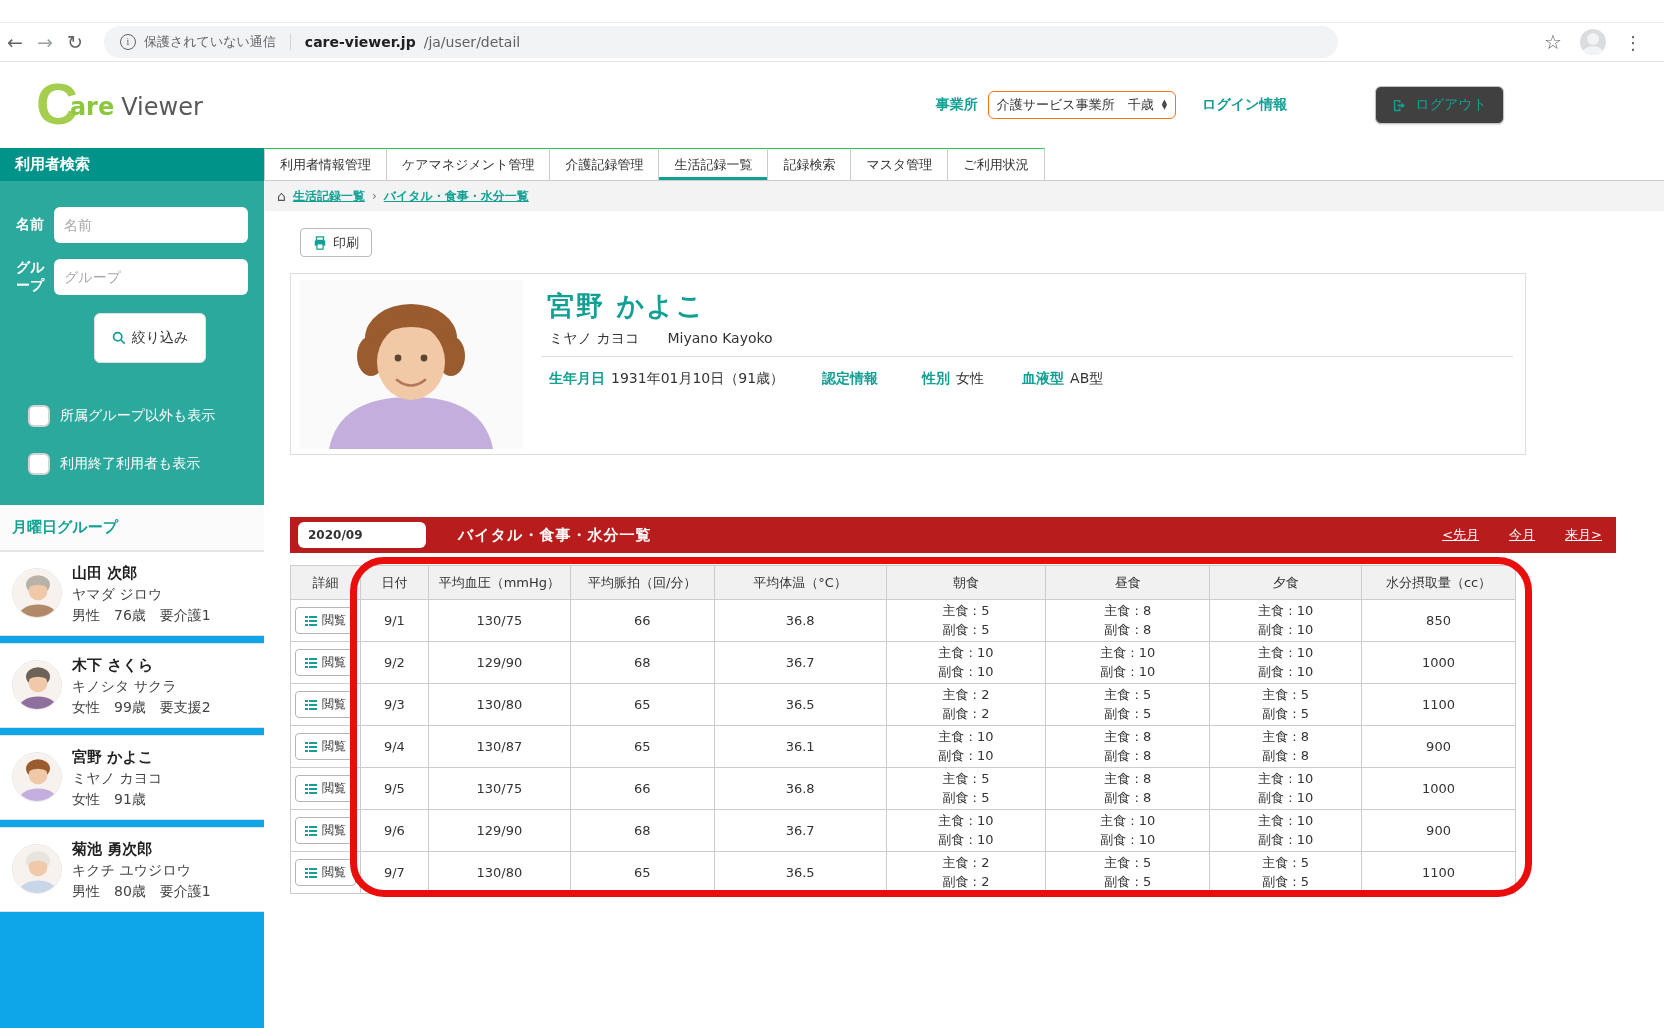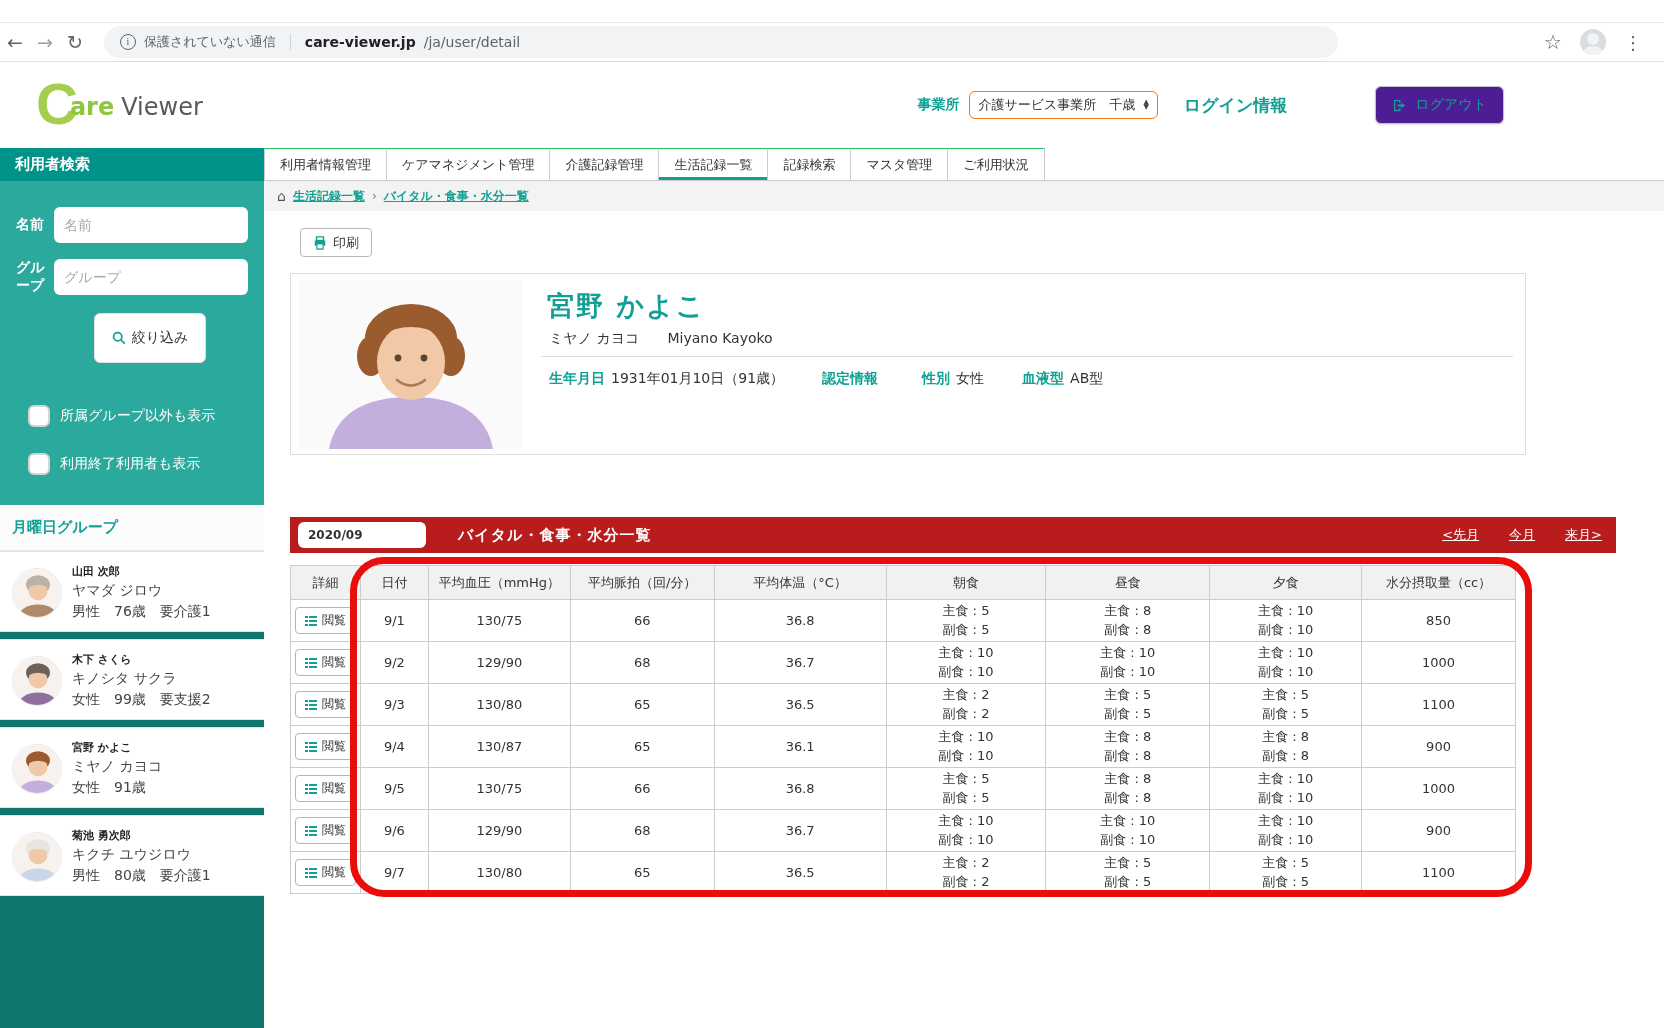--- a/index.html
+++ b/index.html
@@ -29,40 +29,40 @@
   
   .appheader { position:absolute; left:0; top:62px; width:1664px; height:86px; background:#fff; }
   .logo { position:absolute; left:36px; top:14px; display:flex; align-items:center; cursor:pointer; }
   .logo-c { font-size:58px; font-weight:bold; color:#a5ce4f; line-height:56px; font-family:"Liberation Sans",sans-serif; }
   .logo-are { font-size:24px; font-weight:bold; color:#8dc63f; margin-left:-8px; margin-top:6px; }
   .logo-viewer { font-size:24px; color:#58595b; margin-left:7px; margin-top:6px; }
   .hdr-right { position:absolute; right:0; top:0; height:86px; display:flex; align-items:center; }
   .office-label { color:#13a094; font-weight:bold; font-size:14px; }
   .office-select { margin-left:10px; height:28px; border:1px solid #f97316; border-radius:6px; background:#fff; display:flex; align-items:center; padding:0 8px; font-size:13px; color:#333; gap:8px; cursor:pointer; }
   .sel-arrows { display:flex; flex-direction:column; line-height:5px; font-size:7px; color:#444; }
-  .logininfo { color:#13a094; font-weight:bold; font-size:17px; margin-left:26px; text-decoration:none; cursor:pointer; }
-  .logout-btn { margin-left:88px; margin-right:160px; height:38px; padding:0 16px; background:#4c1d95; border:1px solid #c3c3c3; border-radius:6px; box-shadow:0 1px 2px rgba(0,0,0,.12); display:flex; align-items:center; gap:8px; color:#13a094; font-size:14px; cursor:pointer; }
+  .logininfo { color:#13a094; font-weight:bold; font-size:14px; margin-left:26px; text-decoration:none; cursor:pointer; }
+  .logout-btn { margin-left:88px; margin-right:160px; height:38px; padding:0 16px; background:#404040; border:1px solid #c3c3c3; border-radius:6px; box-shadow:0 1px 2px rgba(0,0,0,.12); display:flex; align-items:center; gap:8px; color:#13a094; font-size:14px; cursor:pointer; }
 
   
-  .sidebar { position:absolute; left:0; top:148px; width:264px; height:880px; background:#0f766e; }
+  .sidebar { position:absolute; left:0; top:148px; width:264px; height:880px; background:#0ea5e9; }
   .sb-header { height:33px; background:#00938a; color:#fff; font-weight:bold; font-size:15px; line-height:33px; padding-left:15px; }
   .sb-panel { background:#2ca99d; padding:10px 16px 30px 16px; }
   .sb-row { display:flex; align-items:center; margin-top:16px; }
   .sb-label { width:68px; color:#fff; font-weight:bold; font-size:14px; }
   .sb-input { flex:1; height:36px; border:none; border-radius:6px; padding:0 10px; font-size:14px; color:#333; outline:none; font-family:inherit; }
   .sb-input::placeholder { color:#a9a9a9; }
   .filter-btn { margin:18px 0 0 78px; width:112px; height:50px; background:#fff; border:1px solid #e0e0e0; border-radius:6px; display:flex; align-items:center; justify-content:center; gap:6px; font-size:14px; color:#333; cursor:pointer; }
   .chk-row { display:flex; align-items:center; gap:10px; margin-top:26px; padding-left:12px; cursor:pointer; }
   .chk-box { width:22px; height:22px; background:#fff; border:2px solid #d4d4d4; border-radius:6px; }
   .chk-label { color:#fff; font-size:14px; }
   .sb-group-title { padding:13px 12px; color:#13a094; font-weight:bold; font-size:15px; background:#fbfbfb; border-bottom:1px solid #e6e6e6; }
   .user-card { background:#fff; border-top:1px solid #e3e3e3; border-bottom:1px solid #e3e3e3; margin-bottom:7px; padding:10px 10px 10px 12px; display:flex; gap:10px; cursor:pointer; }
   .user-avatar { width:50px; height:50px; border-radius:50%; overflow:hidden; flex:none; border:1px solid #e8e8e8; margin-top:6px; }
   .user-texts { display:flex; flex-direction:column; gap:3px; padding-top:2px; }
-  .user-name { font-size:11px; font-weight:bold; color:#222; }
+  .user-name { font-size:15px; font-weight:bold; color:#222; }
   .user-kana { font-size:14px; color:#444; }
   .user-info { font-size:14px; color:#444; }
 
   
   .main { position:absolute; left:264px; top:148px; width:1400px; height:880px; background:#fff; }
   .tabbar { height:33px; display:flex; border-bottom:1px solid #ccc; background:#fff; }
   .tab { padding:0 15px; line-height:31px; font-size:13px; color:#333; border-right:1px solid #ccc; border-top:1px solid #22c55e; background:#fff; cursor:pointer; white-space:nowrap; }
   .tab:first-child { border-left:1px solid #ccc; }
   .tab.active { box-shadow:inset 0 -3px 0 #13a094; }
   .breadcrumbbar { height:30px; background:#f3f3f3; display:flex; align-items:center; padding-left:13px; gap:7px; font-size:12px; }

